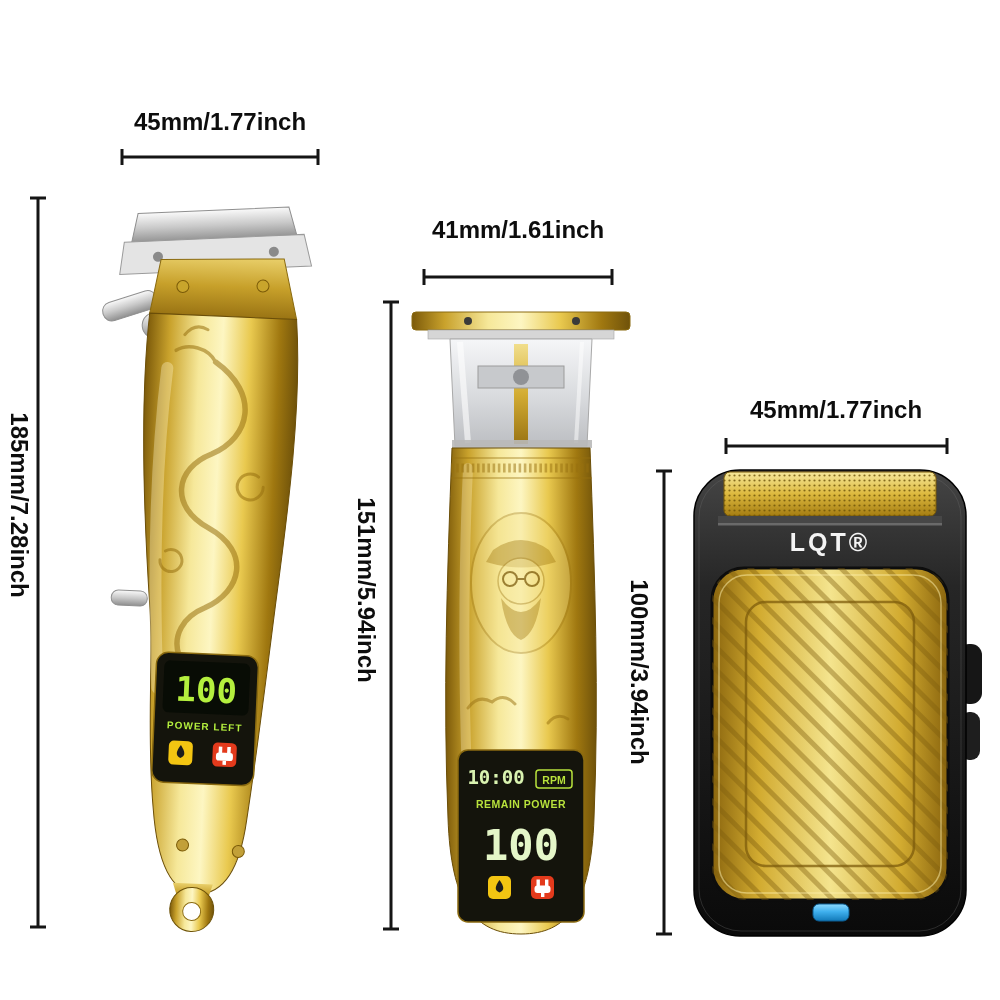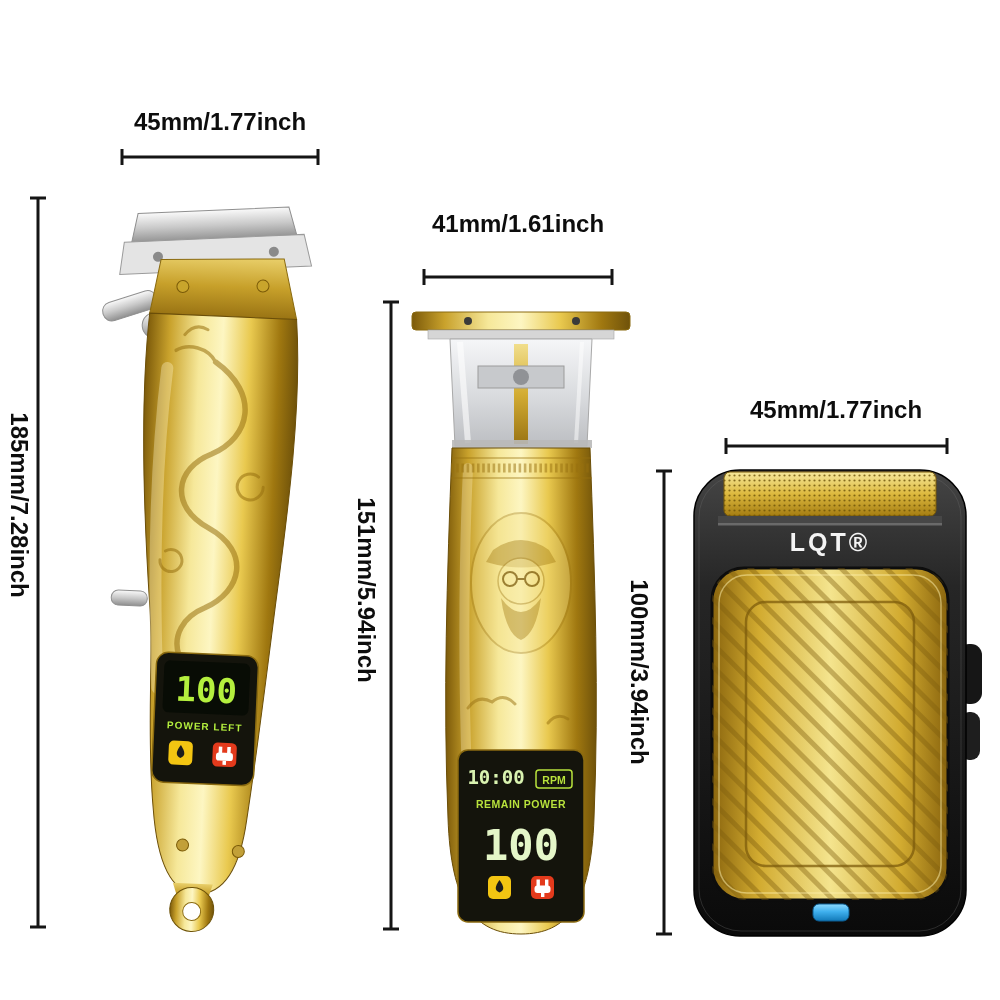--- a/index.html
+++ b/index.html
@@ -22,21 +22,21 @@
       <path d="M30 198 H46 M38 198 V927 M30 927 H46"></path>
       <path d="M424 269 V285 M424 277 H612 M612 269 V285"></path>
       <path d="M383 302 H399 M391 302 V929 M383 929 H399"></path>
       <path d="M726 438 V454 M726 446 H947 M947 438 V454"></path>
       <path d="M656 471 H672 M664 471 V934 M656 934 H672"></path>
     </g>
   </svg>
 
   <div class="dim-label" style="left:100px;top:108px">45mm/1.77inch</div>
   <div class="dim-label vert" style="left:-101px;top:491px">185mm/7.28inch</div>
-  <div class="dim-label" style="left:398px;top:210px">41mm/1.61inch</div>
+  <div class="dim-label" style="left:398px;top:216px">41mm/1.61inch</div>
   <div class="dim-label vert" style="left:246px;top:576px">151mm/5.94inch</div>
   <div class="dim-label" style="left:716px;top:396px">45mm/1.77inch</div>
   <div class="dim-label vert" style="left:519px;top:658px">100mm/3.94inch</div>
 
   <svg class="abs" style="left:55px;top:170px" width="310" height="775" viewBox="0 0 310 775">
     <defs>
       <linearGradient id="cGold" x1="0" y1="0" x2="1" y2="0">
         <stop offset="0" stop-color="#7c5a0a"></stop>
           <stop offset="0.15" stop-color="#c9a22c"></stop>
         <stop offset="0.35" stop-color="#f6e89a"></stop>

